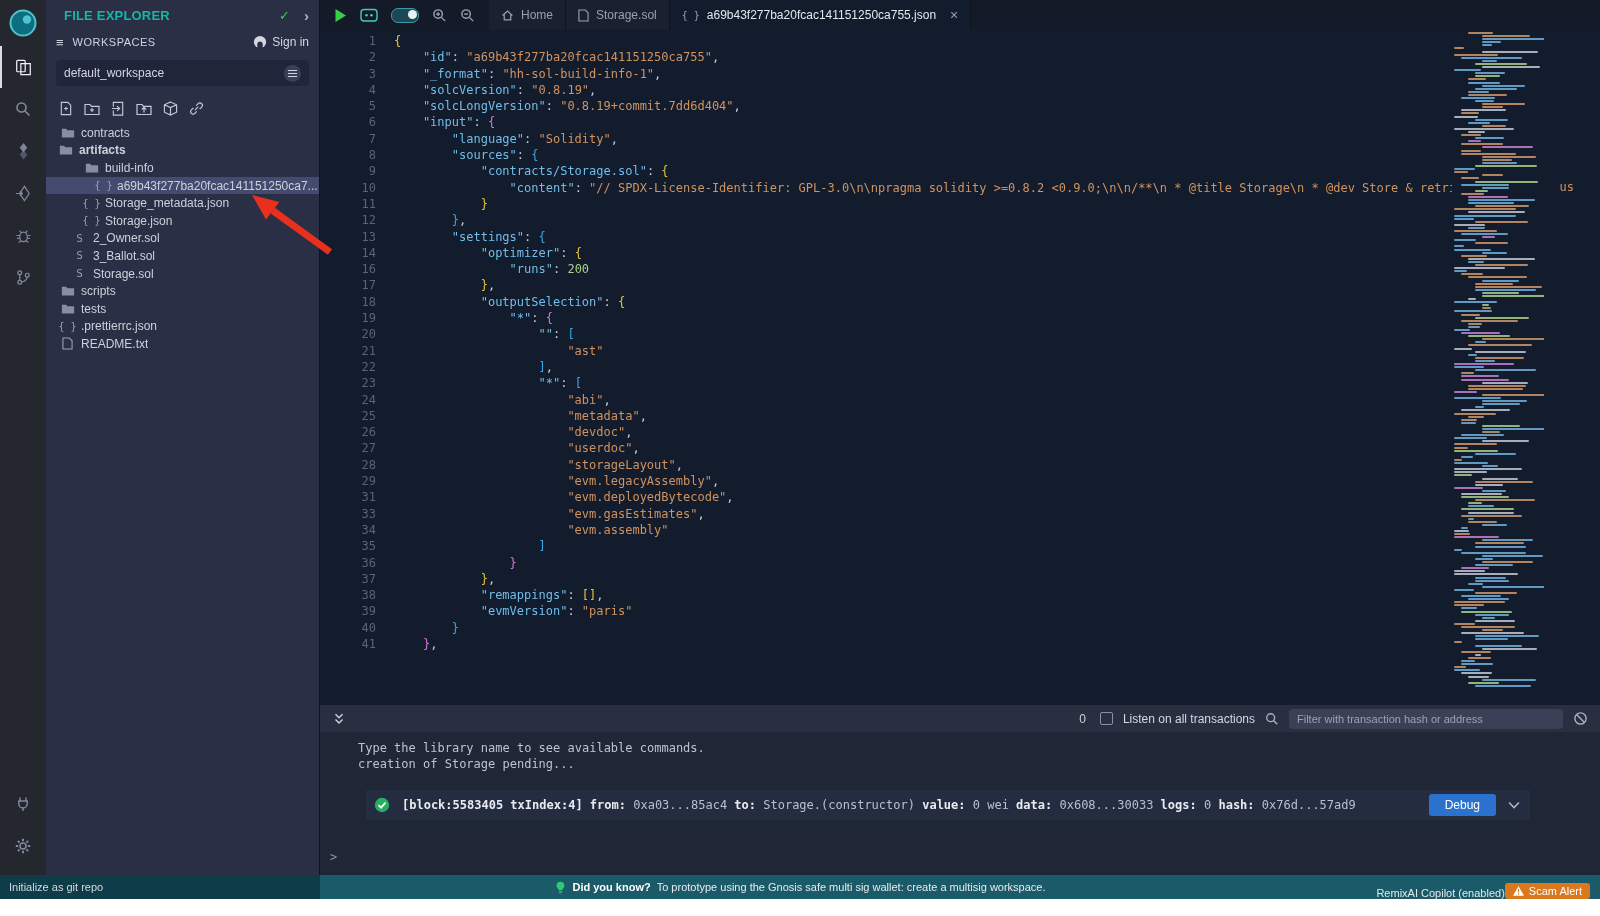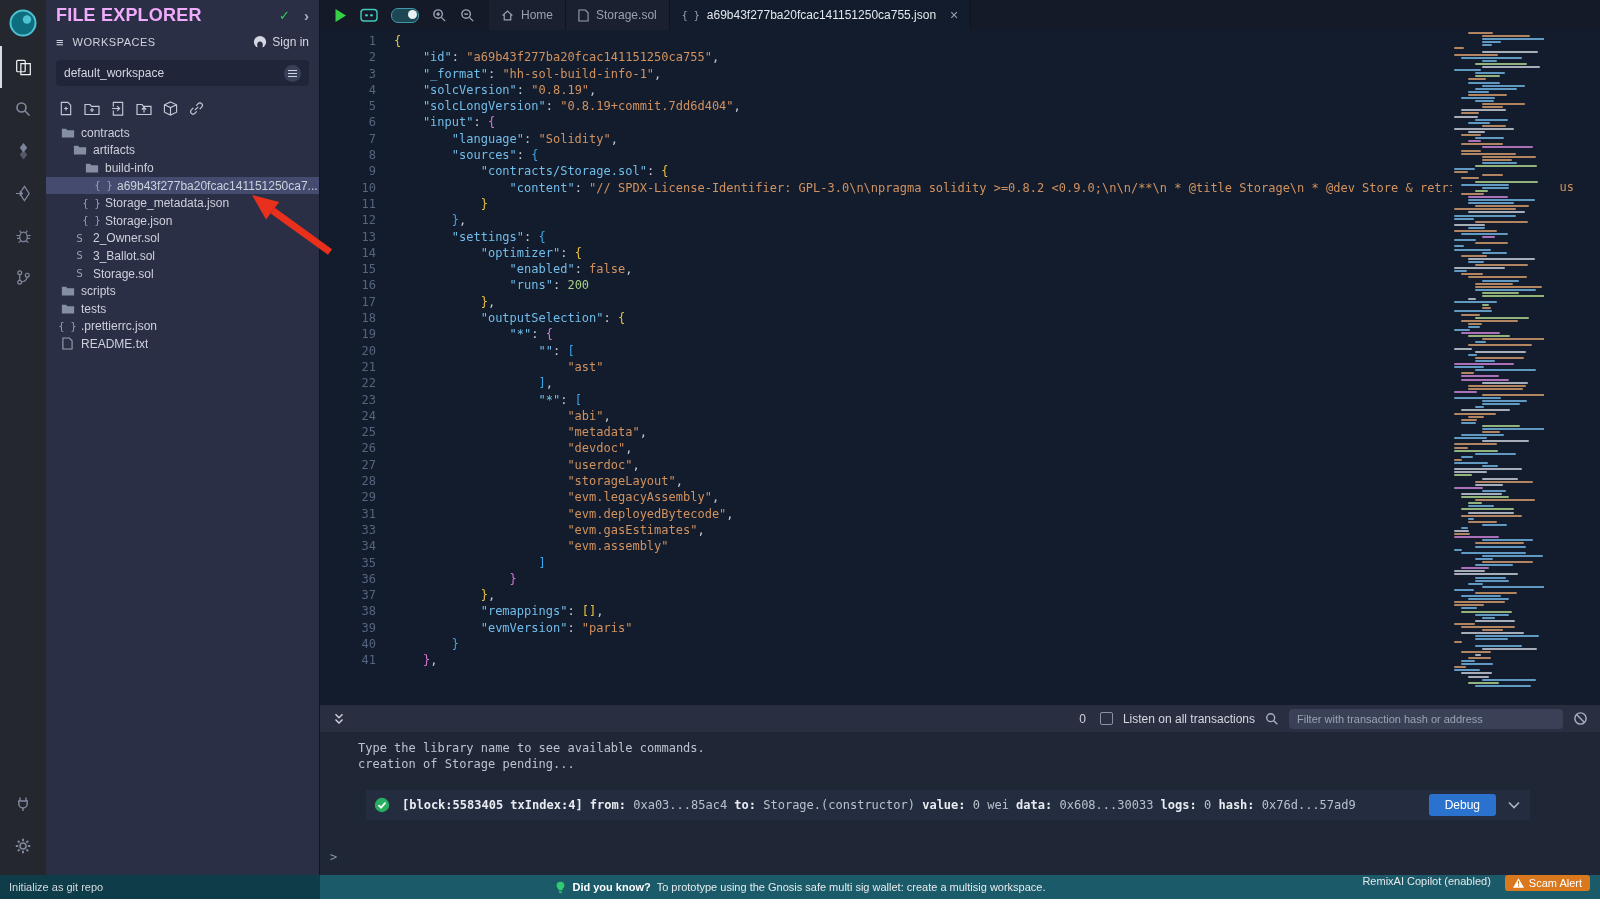--- a/index.html
+++ b/index.html
@@ -9,21 +9,21 @@
   
   .iconbar{position:absolute;left:0;top:0;width:46px;height:875px;background:#25272f;display:flex;flex-direction:column;align-items:stretch;z-index:5;}
   .ib-logo{height:46px;display:flex;align-items:center;justify-content:center;}
   .ib-item{height:42px;display:flex;align-items:center;justify-content:center;color:#8089a0;cursor:pointer;}
   .ib-item.active{color:#eef1f6;box-shadow:inset 2px 0 0 #d8dce8;}
   .ib-bottom{margin-top:auto;margin-bottom:8px;}
 
   
   .filepanel{position:absolute;left:46px;top:0;width:274px;height:875px;background:#2a2f45;color:#c8cdd9;border-right:1px solid #10141f;box-sizing:border-box;z-index:4;}
   .fp-header{height:30px;display:flex;align-items:center;padding:0 10px;}
-  .fp-title{font-size:18px;font-weight:bold;color:#f0abfc;flex:1;letter-spacing:.2px;}
+  .fp-title{font-size:13px;font-weight:bold;color:#14b8a6;flex:1;letter-spacing:.2px;margin-left:8px;}
   .fp-check{color:#2fd154;font-size:13px;margin-right:14px;}
   .fp-chevron{color:#aab1c2;font-size:15px;font-weight:bold;}
   .fp-workspaces{height:24px;display:flex;align-items:center;padding:0 10px;font-size:11px;color:#cfd4de;}
   .ws-burger{font-size:13px;color:#cfd4de;}
   .ws-label{margin-left:9px;flex:1;letter-spacing:.5px;}
   .signin{display:flex;align-items:center;gap:5px;font-size:12px;color:#d4d8e2;cursor:pointer;}
   .ws-select{margin:6px 10px 6px 10px;height:26px;background:#20253a;border-radius:4px;display:flex;align-items:center;padding:0 8px;font-size:12px;color:#d2d6e0;cursor:pointer;}
   .ws-circle{margin-left:auto;width:17px;height:17px;border-radius:50%;background:#394059;display:flex;flex-direction:column;align-items:center;justify-content:center;gap:2px;}
   .ws-circle i{display:block;width:9px;height:1px;background:#cfd4de;}
   .fp-toolbar{display:flex;gap:11px;padding:9px 12px 8px 13px;color:#c3c9d6;}
@@ -78,21 +78,21 @@
   .tx-block{font-weight:bold;color:#e8ebf1;}
   .tx-key{font-weight:bold;color:#e8ebf1;}
   .tx-val{color:#b9c0cc;}
   .debug-btn{background:#2b72cf;color:#fff;font-size:12px;font-family:"Liberation Sans",sans-serif;padding:4px 16px;border-radius:3px;border:none;cursor:pointer;}
   .tx-caret{color:#aeb5c4;display:flex;align-items:center;cursor:pointer;}
   .prompt{margin:30px 0 0 10px;color:#8894ab;}
 
   
   .statusbar{position:absolute;left:0;top:875px;width:1600px;height:24px;display:flex;font-size:11px;z-index:6;}
   .sb-left{width:320px;background:#0f3c49;color:#d3dade;display:flex;align-items:center;padding-left:9px;box-sizing:border-box;cursor:pointer;}
-  .sb-rest{flex:1;background:#1b5a68;display:flex;align-items:flex-start;justify-content:flex-end;gap:14px;padding-right:10px;color:#e3e8ec;}
+  .sb-rest{flex:1;background:#1b5a68;display:flex;align-items:flex-end;justify-content:flex-end;padding-right:10px;color:#e3e8ec;}
   .sb-center{position:absolute;left:50%;top:0;height:24px;transform:translateX(-50%);display:flex;align-items:center;gap:6px;color:#e7ebee;white-space:nowrap;}
   .sb-center b{color:#ffffff;}
   .scam{background:#d9781d;color:#fff;display:flex;align-items:center;gap:5px;padding:2px 8px;border-radius:3px;font-size:11px;cursor:pointer;}
 
   .arrow-svg{position:absolute;left:248px;top:194px;pointer-events:none;z-index:40;}
 </style>
 </head>
 <body>
 
 <div class="app">
@@ -233,21 +233,21 @@
     </div>
     <div class="fp-tree">
         <div class="tree-row" style="padding-left: 14px;">
           <span class="ficon">
             <svg width="14" height="12" viewBox="0 0 16 13">
               <path d="M1 1.5 h4.8 l1.5 1.8 H15 v8.2 H1 Z" fill="#858ea3"></path>
             </svg>
           </span>
           <span class="tree-label">contracts</span>
         </div>
-        <div class="tree-row" style="padding-left: 26px;">
+        <div class="tree-row" style="padding-left: 12px; font-weight: bold;">
           <span class="ficon">
             <svg width="14" height="12" viewBox="0 0 16 13">
               <path d="M1 1.5 h4.8 l1.5 1.8 H15 v8.2 H1 Z" fill="#858ea3"></path>
             </svg>
           </span>
           <span class="tree-label">artifacts</span>
         </div>
         <div class="tree-row" style="padding-left: 38px;">
           <span class="ficon">
             <svg width="14" height="12" viewBox="0 0 16 13">
@@ -436,24 +436,20 @@
             <span class="ln">12</span>
             <span class="lc"><span class="tok-p3">        }</span><span class="tok-d">,</span></span>
           </div>
           <div class="code-line">
             <span class="ln">13</span>
             <span class="lc"><span class="tok-k">        "settings"</span><span class="tok-d">: </span><span class="tok-p3">{</span></span>
           </div>
           <div class="code-line">
             <span class="ln">14</span>
             <span class="lc"><span class="tok-k">            "optimizer"</span><span class="tok-d">: </span><span class="tok-p1">{</span></span>
-          </div>
-          <div class="code-line">
-            <span class="ln">15</span>
-            <span class="lc"><span class="tok-k">                "enabled"</span><span class="tok-d">: </span><span class="tok-b">false</span><span class="tok-d">,</span></span>
           </div>
           <div class="code-line">
             <span class="ln">16</span>
             <span class="lc"><span class="tok-k">                "runs"</span><span class="tok-d">: </span><span class="tok-n">200</span></span>
           </div>
           <div class="code-line">
             <span class="ln">17</span>
             <span class="lc"><span class="tok-p1">            }</span><span class="tok-d">,</span></span>
           </div>
           <div class="code-line">

